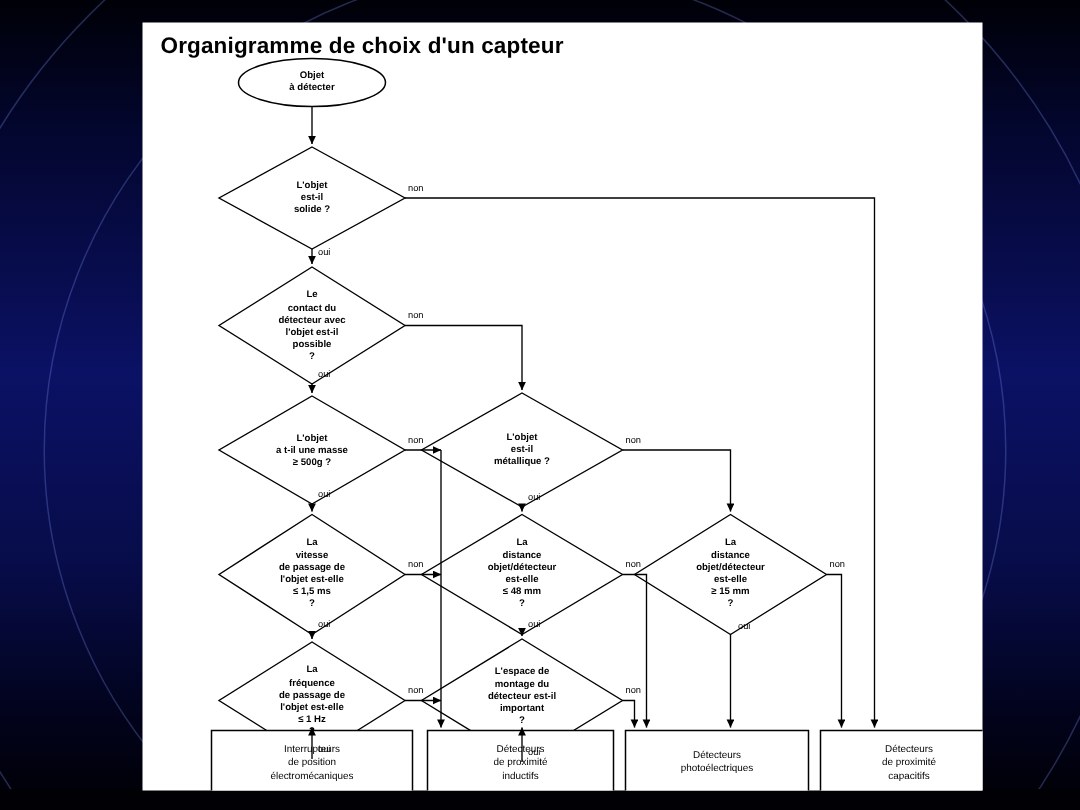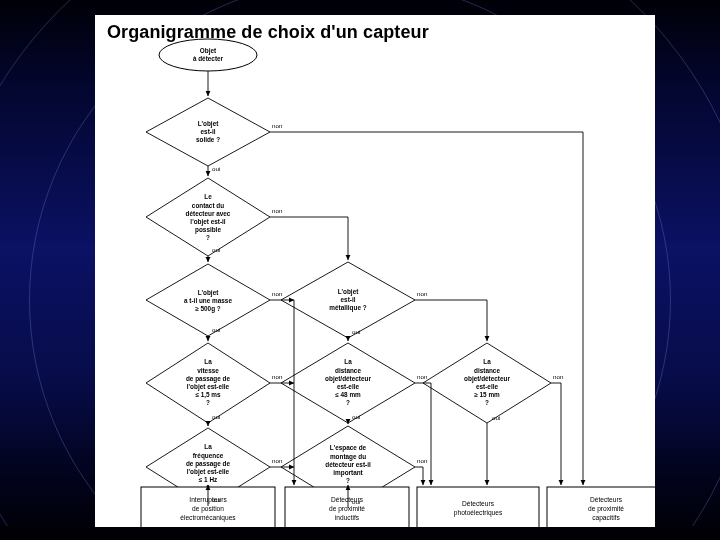--- a/index.html
+++ b/index.html
@@ -24,21 +24,21 @@
   }
   .bottomband{position:absolute;left:0;bottom:0;width:720px;height:14px;background:#000005;}
 
   
   #panel{
     position:absolute;left:95px;top:15px;width:560px;height:512px;
     background:#ffffff;
   }
   #title{
     position:absolute;left:12px;top:7px;
-    font-size:18px;font-weight:bold;color:#000;
+    font-size:15px;font-weight:bold;color:#000;
     letter-spacing:0.1px;white-space:nowrap;
   }
 
   
   #chart{position:absolute;left:0;top:0;width:560px;height:512px;}
   svg{position:absolute;left:0;top:0;}
 
   .nodeText{
     position:absolute;
     font-size:6.4px;font-weight:bold;color:#000;

